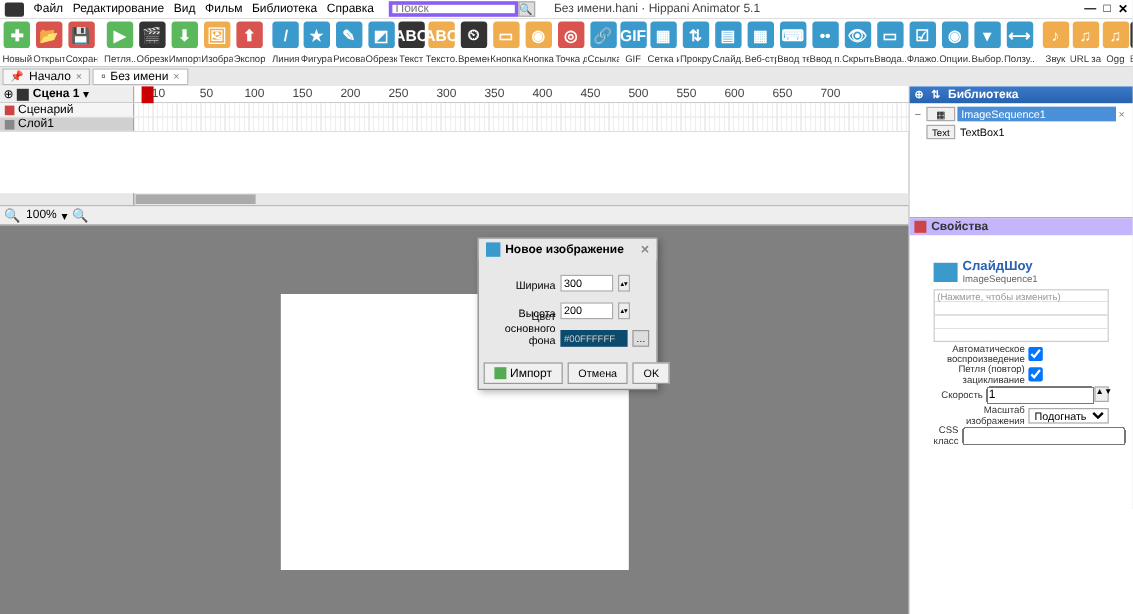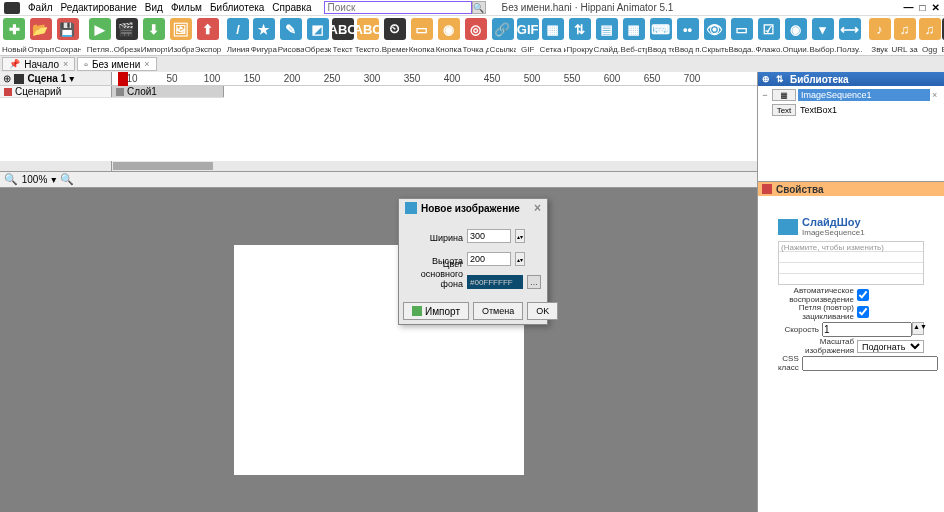--- a/index.html
+++ b/index.html
@@ -1,21 +1,21 @@
 <!DOCTYPE html>
 <html><head>
 <meta charset="utf-8">
 <style>
 *{margin:0;padding:0;box-sizing:border-box;font-family:Tahoma,Arial,sans-serif;font-size:10px}
 body{background:#fff;width:944px;height:512px;overflow:hidden;position:relative}
 .menubar{height:16px;background:#fff;display:flex;align-items:center;padding:0 4px;gap:8px;border-bottom:1px solid #ddd}
 .menubar .logo{width:16px;height:12px;background:#333;border-radius:2px}
 .menubar span{cursor:pointer}
 .menubar .search{margin-left:4px;display:flex;align-items:center}
-.menubar .search input{width:148px;height:13px;border:1px solid #8b5cf6;padding:0 3px;font-size:10px}
+.menubar .search input{width:108px;height:13px;border:3px solid #8b5cf6;padding:0 3px;font-size:10px}
 .menubar .search .btn{width:14px;height:13px;background:#ddd;border:1px solid #aaa;display:flex;align-items:center;justify-content:center;font-size:9px}
 .menubar .title{margin-left:8px;color:#444}
 .menubar .winbtns{margin-left:auto;display:flex;gap:6px;font-size:11px;font-weight:bold}
 .toolbar{height:40px;background:#fff;display:flex;align-items:flex-start;padding:2px;gap:1px;border-bottom:1px solid #ccc;overflow:hidden}
 .tb{display:flex;flex-direction:column;align-items:center;width:26px;cursor:pointer}
 .tb .ic{width:22px;height:22px;border-radius:3px;display:flex;align-items:center;justify-content:center;font-size:13px;color:#fff;font-weight:bold}
 .tb .lbl{font-size:8px;color:#333;margin-top:5px;white-space:nowrap;overflow:hidden;max-width:26px}
 .sep{width:1px;height:32px;background:#ddd;margin:2px 2px}
 .tabbar{height:16px;background:#e8e8e8;display:flex;align-items:center;padding:0 2px;gap:2px}
 .tabbar .tab{height:14px;padding:0 6px;display:flex;align-items:center;gap:4px;border:1px solid #bbb;background:#f5f5f5;cursor:pointer;font-size:9px}
@@ -25,21 +25,21 @@
 .main{display:flex;height:440px}
 .left{flex:1;display:flex;flex-direction:column;border-right:1px solid #999}
 .timeline{height:100px;background:#fff;border-bottom:1px solid #999;display:flex;flex-direction:column}
 .tl-head{height:14px;display:flex;border-bottom:1px solid #ccc}
 .tl-left{width:112px;background:#eee;border-right:1px solid #999;display:flex;align-items:center;padding:0 3px;gap:3px;font-size:9px}
 .tl-left .ico{width:10px;height:10px;background:#333}
 .tl-ruler{flex:1;position:relative;background:#fff;font-size:8px}
 .tl-ruler .marker{position:absolute;top:0;left:6px;width:10px;height:14px;background:#c00}
 .tl-ruler .nums{position:absolute;top:1px;left:0;right:0;display:flex}
 .tl-ruler .nums span{width:40px;text-align:center;color:#444}
-.tl-rows{flex:1;display:flex;flex-direction:row}
+.tl-rows{flex:1;display:flex;flex-direction:column}
 .tl-row{height:12px;display:flex;border-bottom:1px solid #ddd}
 .tl-row .lab{width:112px;background:#f5f5f5;border-right:1px solid #999;padding:0 4px;display:flex;align-items:center;gap:3px;font-size:9px}
 .tl-row .lab .dot{width:8px;height:8px;background:#c44}
 .tl-row .track{flex:1;background:repeating-linear-gradient(90deg,#fff 0,#fff 3px,#eee 3px,#eee 4px)}
 .tl-row.sel .lab{background:#d0d0d0}
 .tl-sb{height:10px;background:#e8e8e8;display:flex}
 .tl-sb .lab{width:112px;border-right:1px solid #999}
 .tl-sb .bar{width:100px;height:8px;background:#aaa;margin:1px}
 .zoombar{height:16px;background:#eee;display:flex;align-items:center;padding:0 4px;gap:4px;border-bottom:1px solid #999;font-size:9px}
 .zoombar .zi{font-size:11px;cursor:pointer}
@@ -352,21 +352,21 @@
             <span class="del">×</span>
           </div>
         <div class="lib-row">
             <span class="tog"></span>
             <span class="type">Text</span>
             <span class="nm">TextBox1</span>
           </div>
       </div>
     </div>
     <div class="props">
-      <div class="panel-h" style="background:#fdba74;color:#333">
+      <div class="panel-h" style="background:#c4b5fd;color:#333">
           <span class="ic" style="background:#c44"></span>
           <span>Свойства</span>
         </div>
       <div class="props-body">
         <div class="props-title">
             <div class="ic"></div>
             <div>
               <div class="t">СлайдШоу</div>
               <div class="props-sub" style="padding:0">ImageSequence1</div>
             </div>

